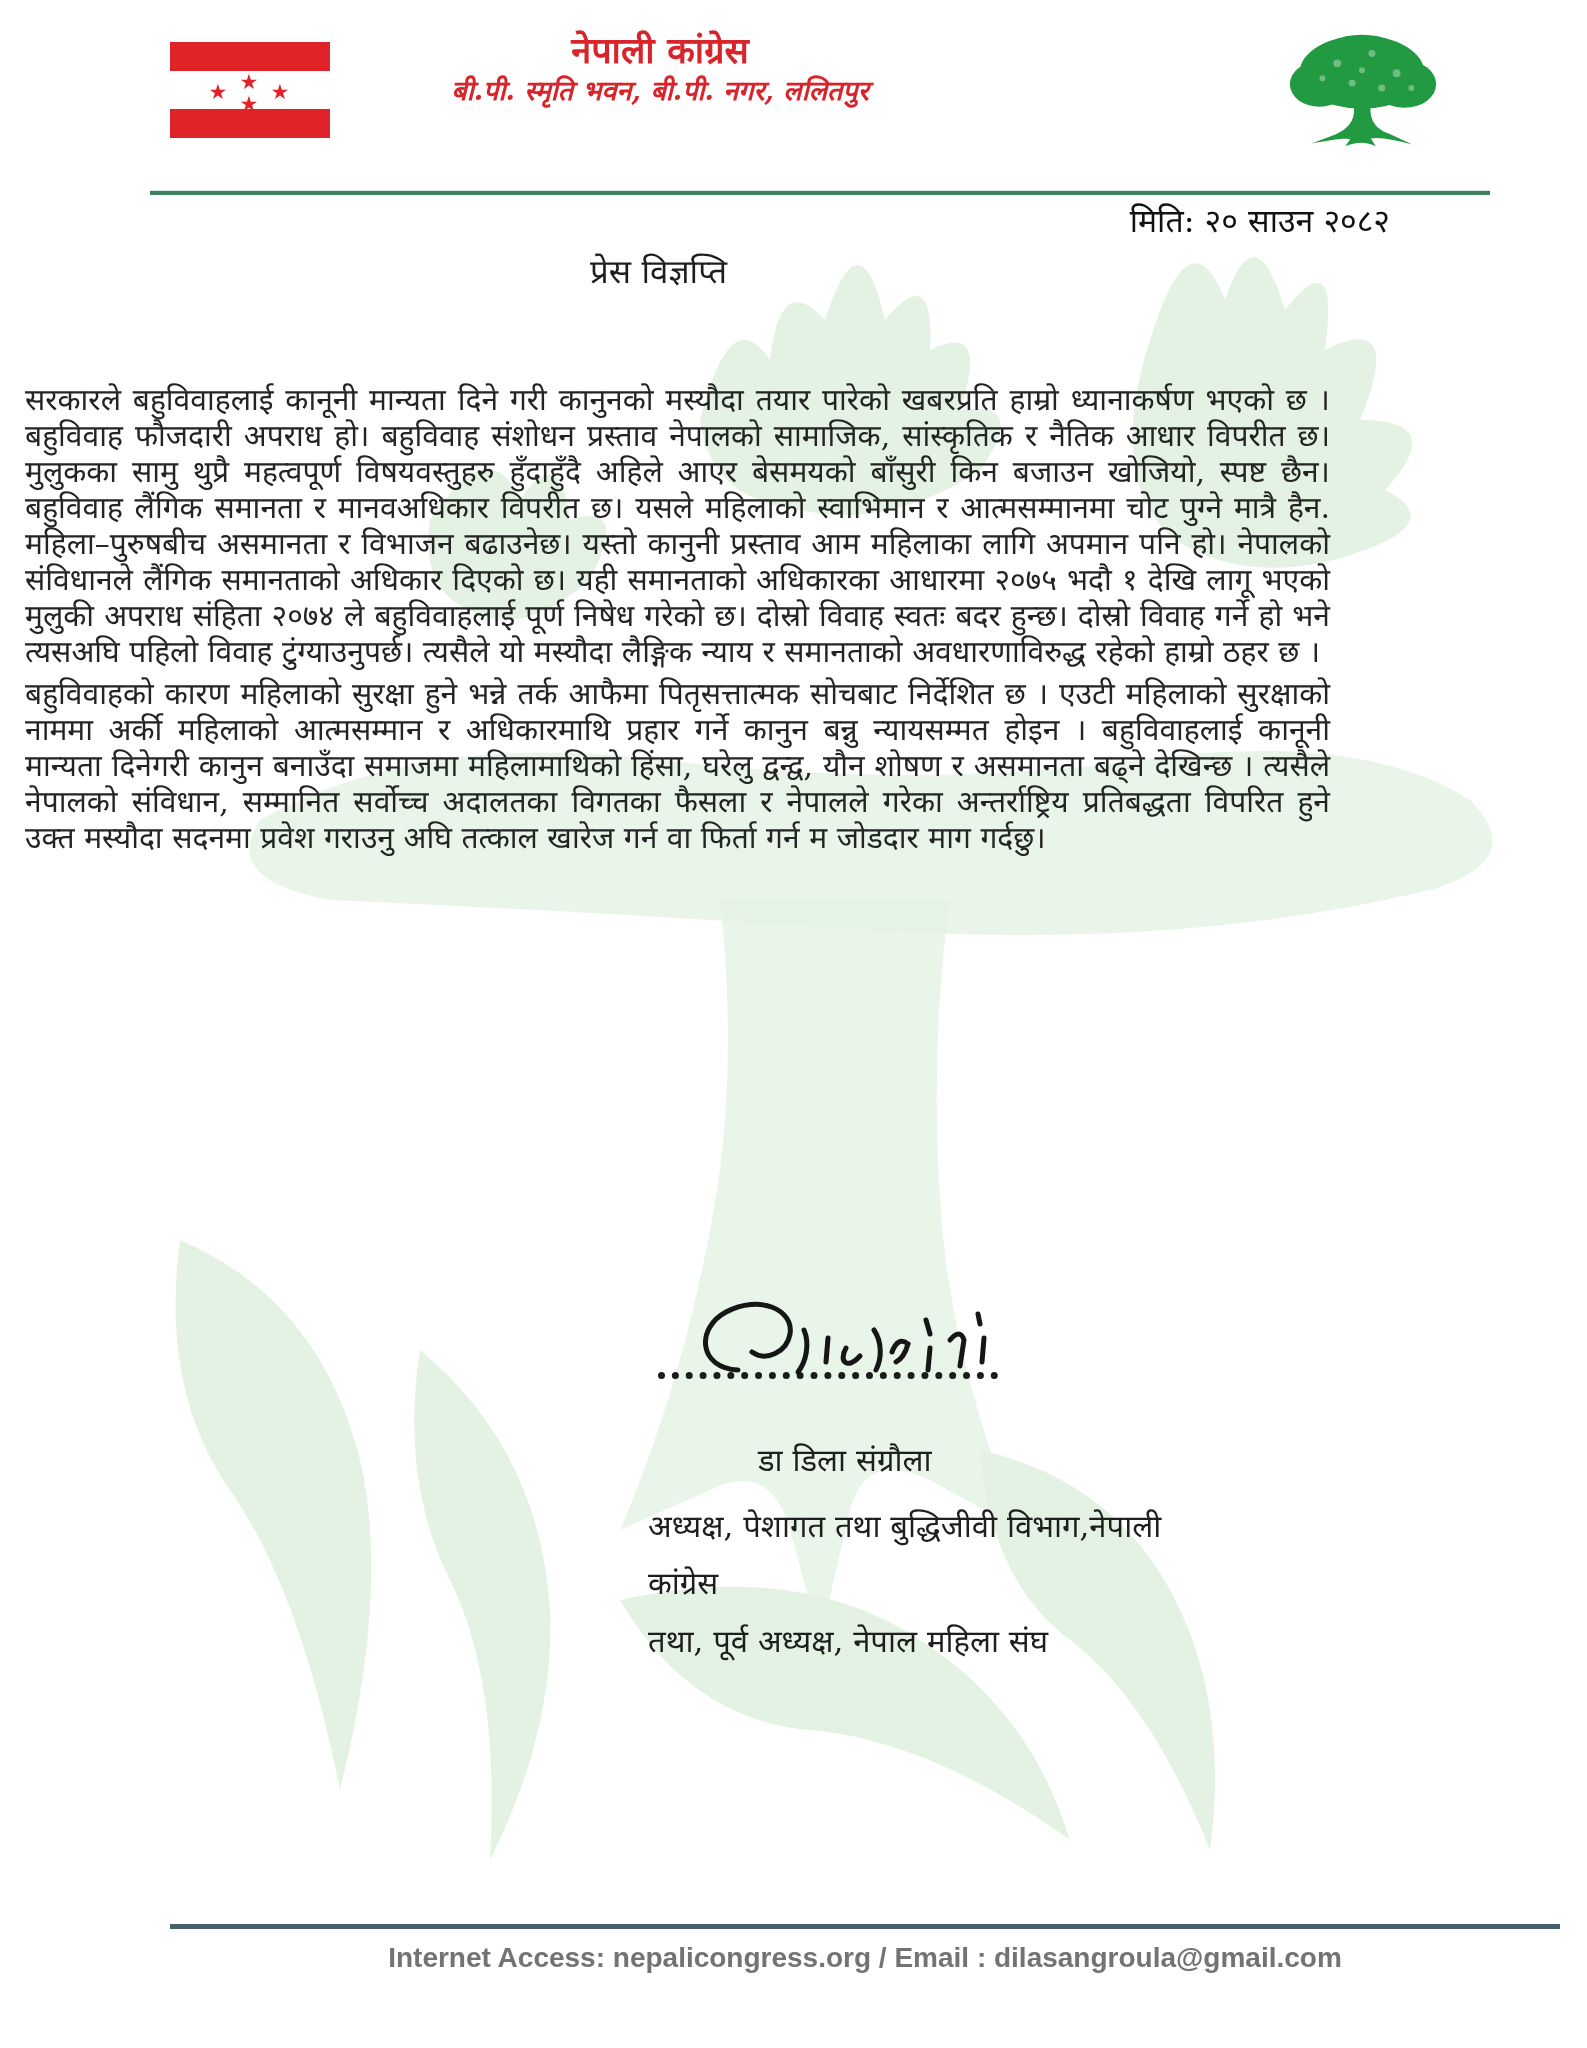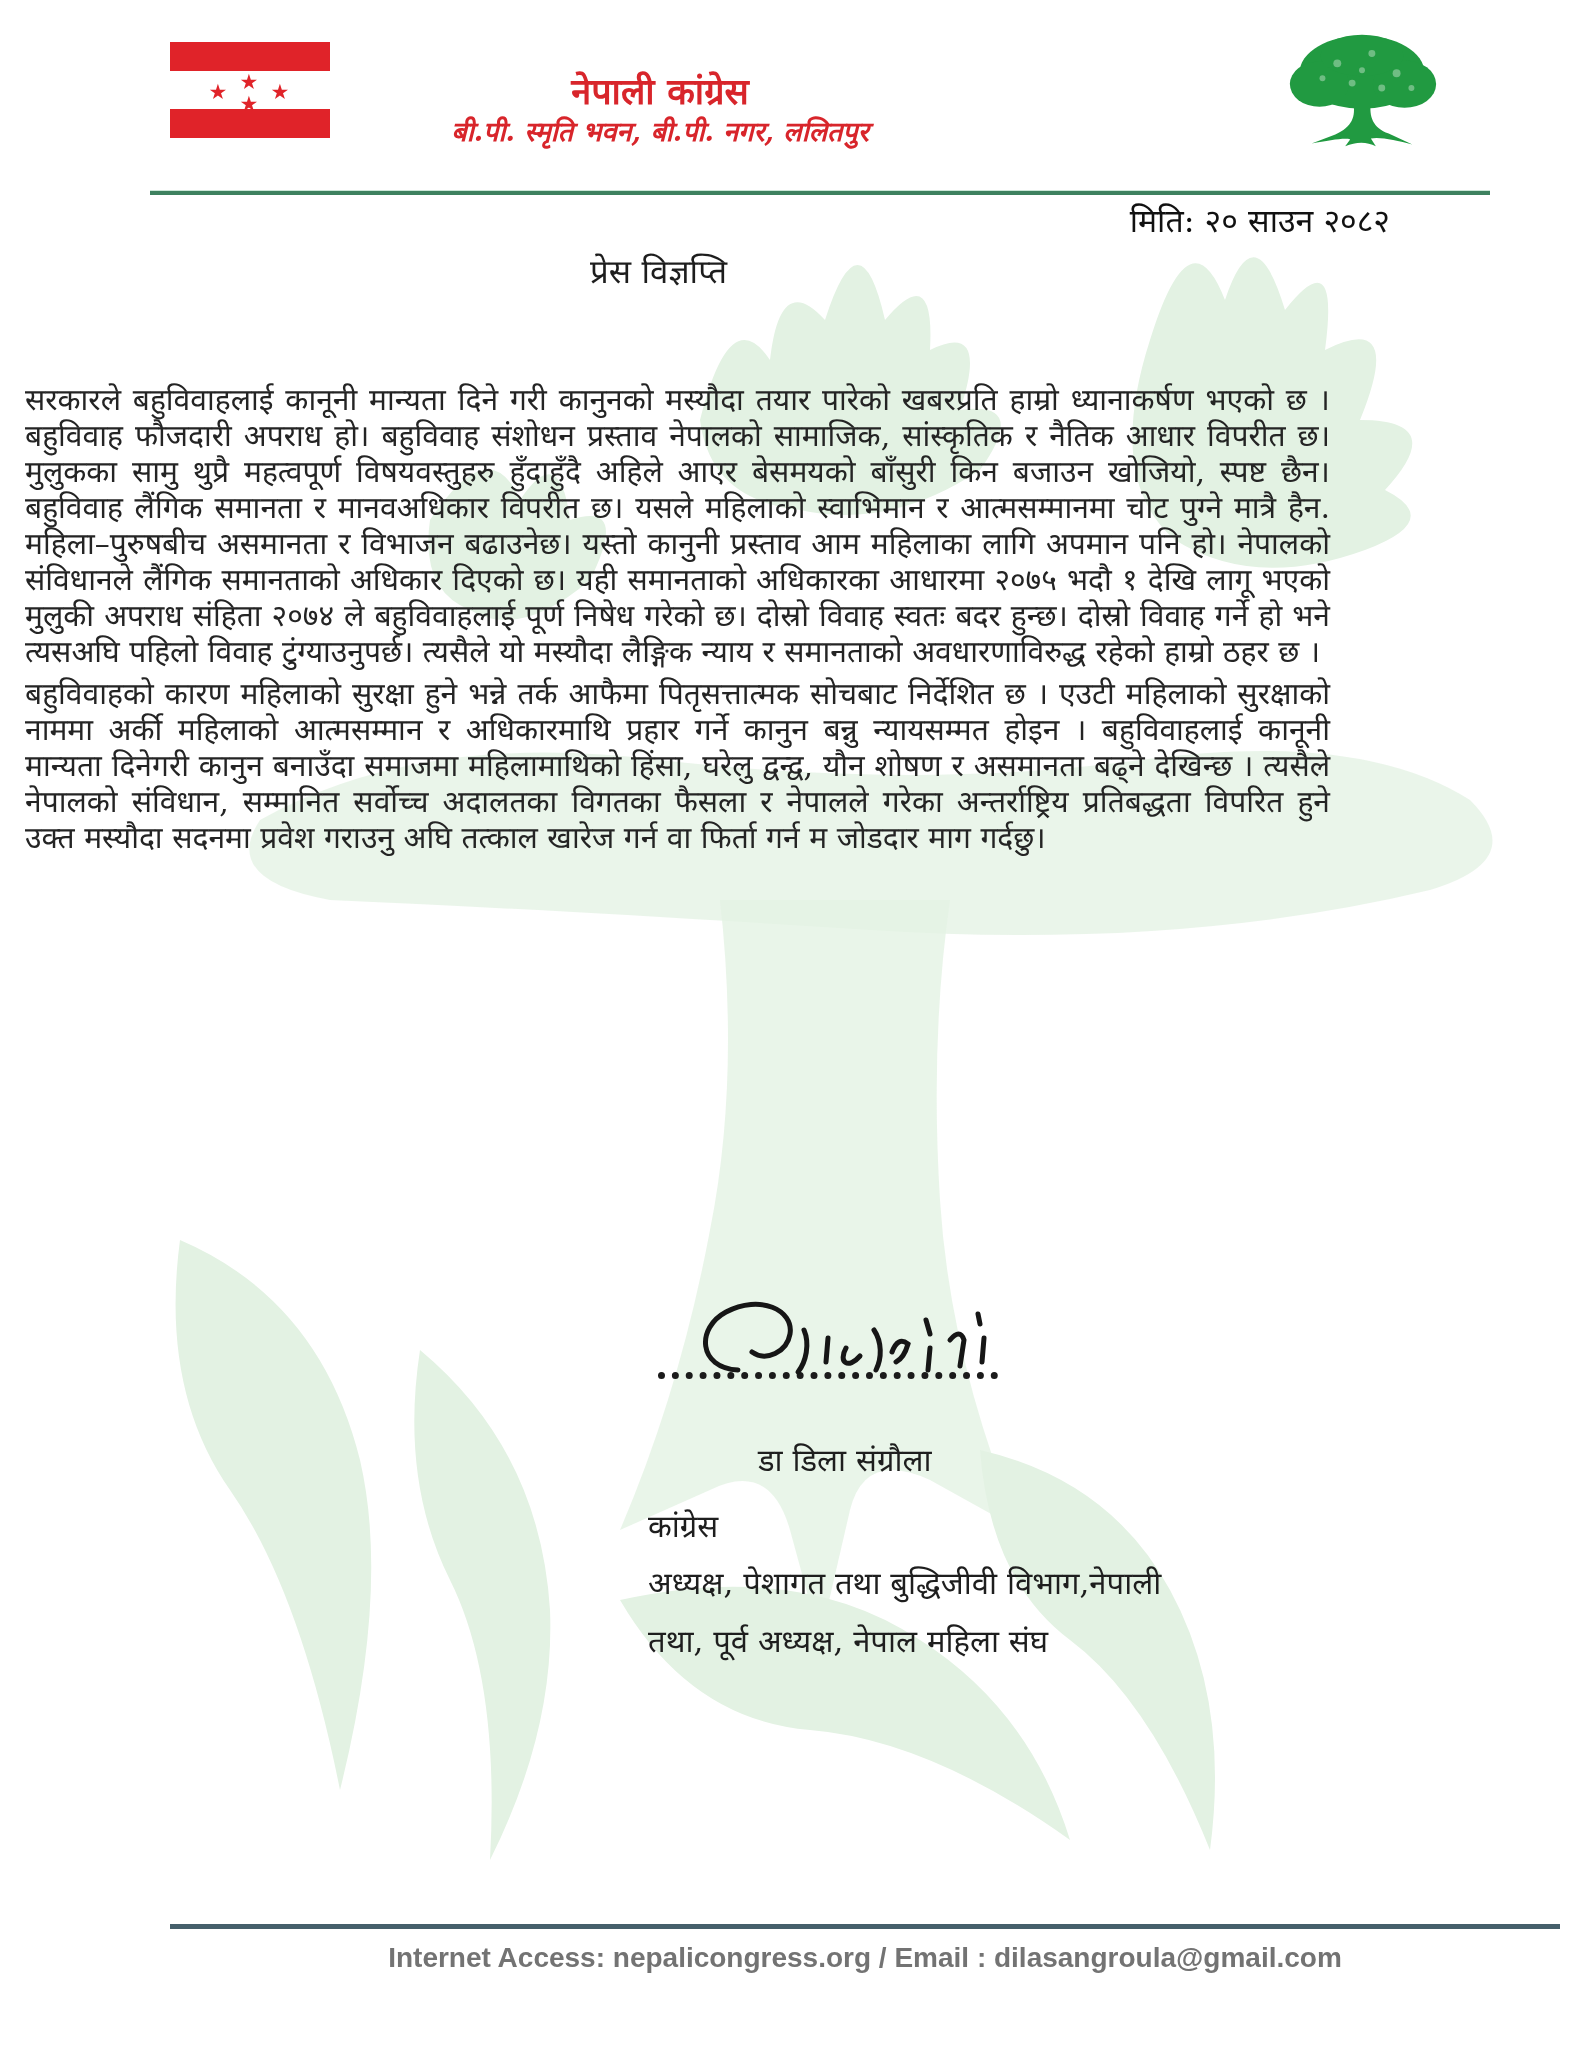--- a/index.html
+++ b/index.html
@@ -10,21 +10,21 @@
     background:#ffffff;
     overflow:hidden;
     font-family:"DejaVu Serif","Liberation Serif",serif;
     color:#222;
   }
   
   .watermark{position:absolute;left:0;top:0;width:1587px;height:2048px;z-index:0;pointer-events:none;}
   
   .header{position:absolute;left:0;top:0;width:1587px;z-index:2;}
   .flag{position:absolute;left:170px;top:42px;width:160px;height:96px;}
-  .header-center{position:absolute;left:340px;top:30px;width:640px;text-align:center;margin-top:41px;}
+  .header-center{position:absolute;left:340px;top:30px;width:640px;text-align:center;}
   .org-line1{font-size:36px;font-weight:bold;line-height:1.15;}
   .org-line2{font-size:49px;font-weight:bold;line-height:1.15;margin-top:2px;}
   .org-line3{font-size:27px;font-weight:bold;line-height:1.2;margin-top:4px;font-style:italic;}
   .tree-logo{position:absolute;left:1278px;top:28px;width:168px;height:130px;}
   .header-rule{position:absolute;left:150px;top:190px;width:1340px;height:4px;background:#3e815f;border-top:1px solid #cde7d8;z-index:2;}
   
   .date-line{position:absolute;left:0;top:198px;width:1390px;text-align:right;font-size:32px;color:#111;z-index:2;}
   .press-title{position:absolute;left:558px;top:248px;font-size:33px;color:#1d1d1d;z-index:2;margin-left:32px;}
   
   .body-text{position:absolute;left:25px;top:382px;width:1305px;z-index:2;}
@@ -139,21 +139,21 @@
           <path d="M214,52 q6,-16 16,-8 q-4,14 -12,18"></path>
           <path d="M248,20 l4,14"></path>
           <path d="M252,48 l-2,22"></path>
           <path d="M272,40 q10,-12 14,0 l-4,26"></path>
           <path d="M300,14 l2,10"></path>
           <path d="M306,38 l-2,24"></path>
         </g>
       </svg>
     </div>
     <div class="sig-name">डा डिला संग्रौला</div>
+    <div class="sig-role">अध्यक्ष,  पेशागत तथा बुद्धिजीवी विभाग,नेपाली</div>
     <div class="sig-role">कांग्रेस</div>
-    <div class="sig-role">अध्यक्ष,  पेशागत तथा बुद्धिजीवी विभाग,नेपाली</div>
     <div class="sig-role">तथा, पूर्व अध्यक्ष, नेपाल महिला संघ</div>
   </div>
 
   <div class="footer-rule"></div>
   <div class="footer-text" style="color:#737373;">Internet Access: nepalicongress.org / Email : dilasangroula@gmail.com</div>
 
 </div>
 
 </body></html>

